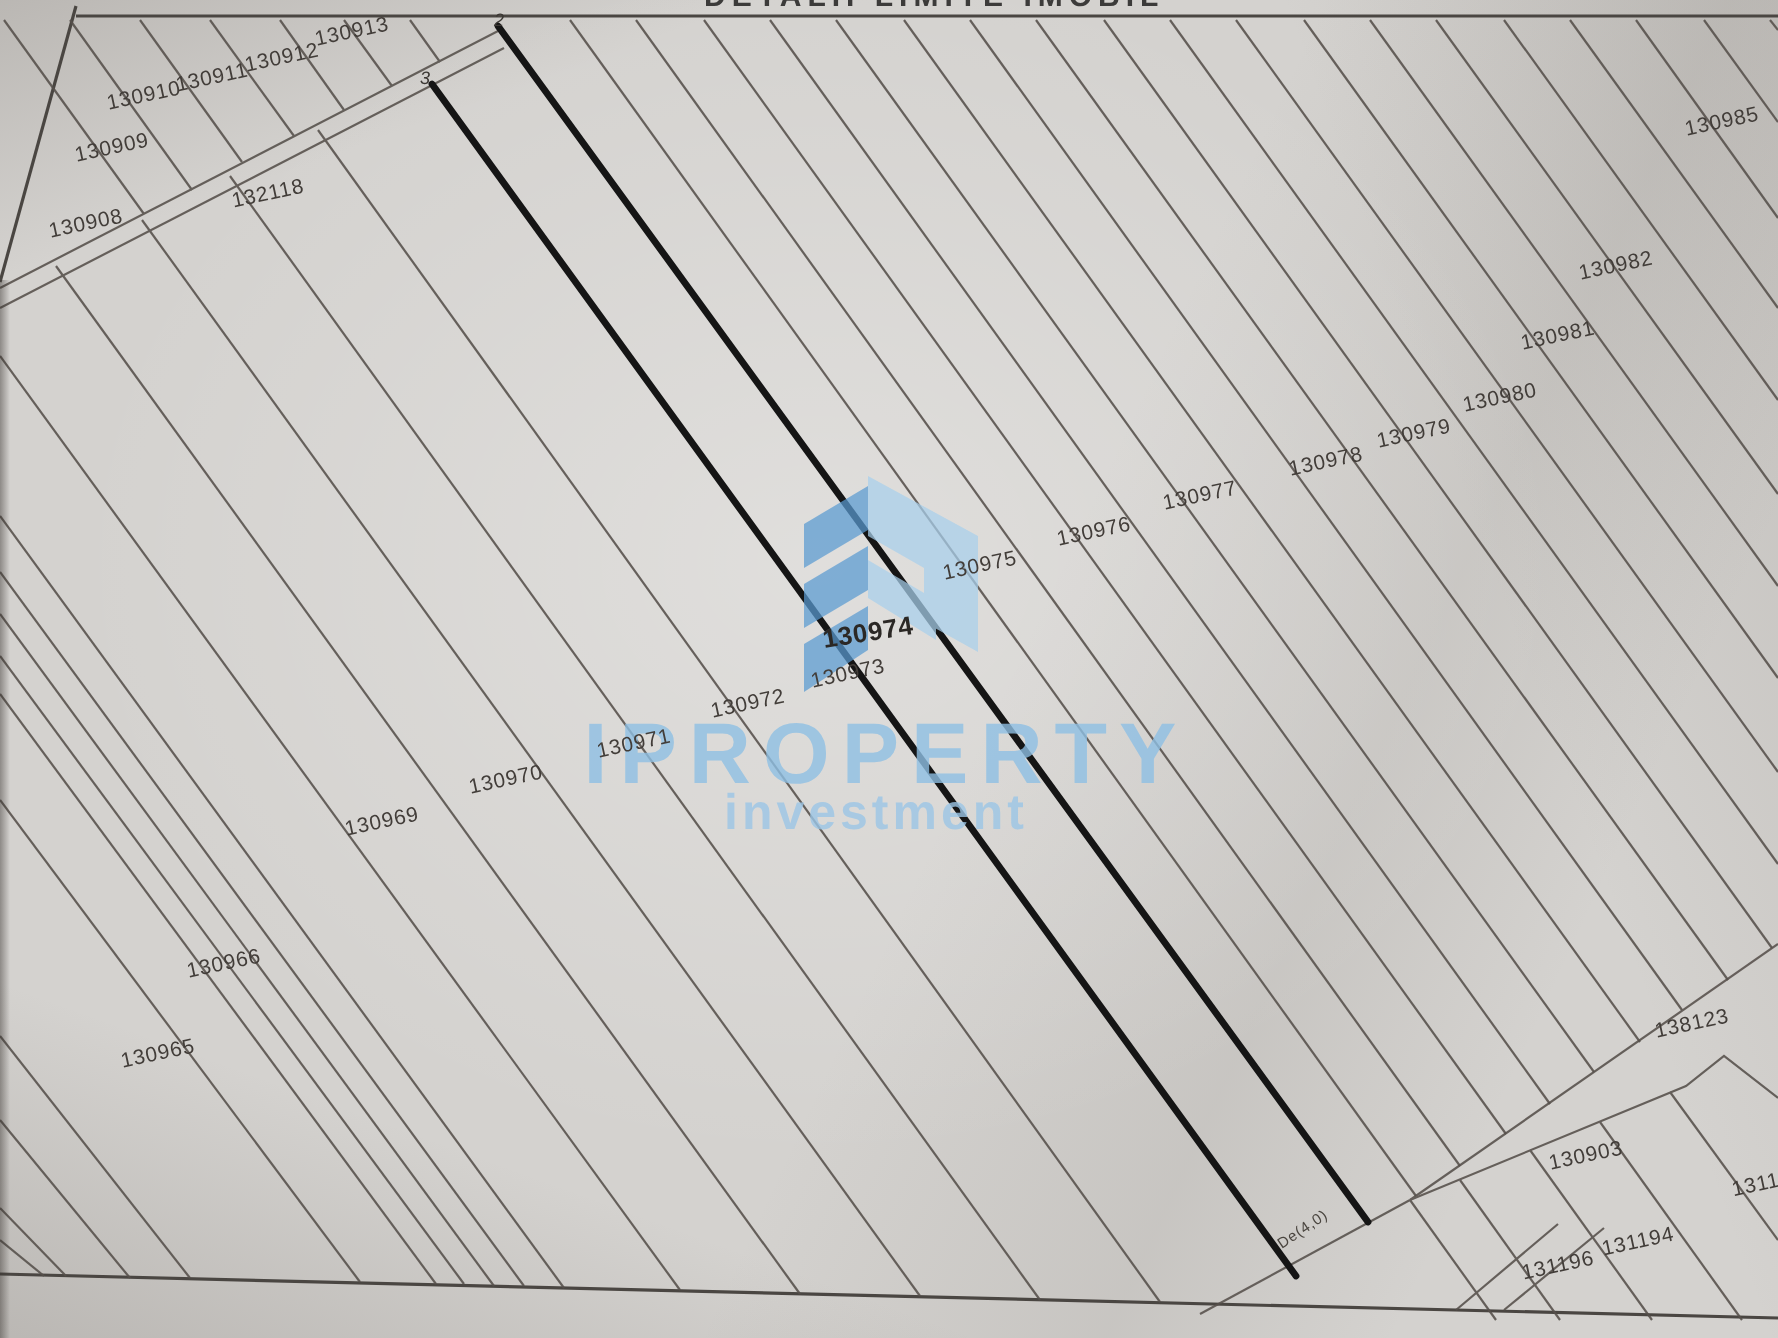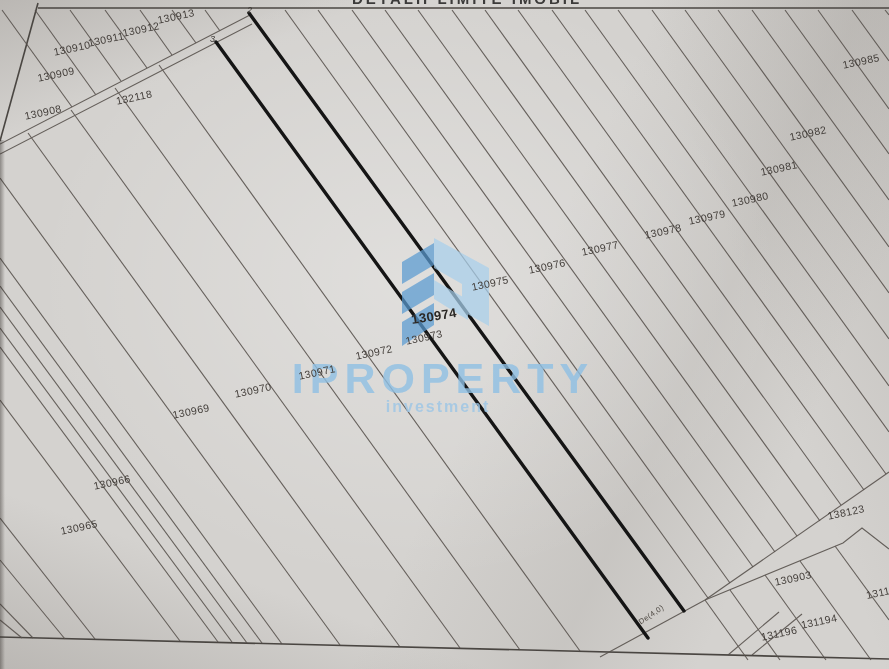--- a/index.html
+++ b/index.html
@@ -36,21 +36,21 @@
   }
   .watermark{position:absolute;left:0;top:16px;width:100%;height:100%;pointer-events:none;border-radius:25px;}
   .wm-logo{position:absolute;left:398px;top:219px;}
   .wm-brand{
     position:absolute;left:443px;top:362px;transform:translate(-50%,-50%);
     font-size:43px;font-weight:bold;letter-spacing:6px;color:#8fc0e4;opacity:.8;
     white-space:nowrap;
   }
   .wm-sub{
     position:absolute;left:438px;top:391px;transform:translate(-50%,-50%);
-    font-size:16px;font-weight:bold;letter-spacing:2px;color:#9cc6e6;opacity:.8;
+    font-size:25px;font-weight:bold;letter-spacing:2px;color:#9cc6e6;opacity:.8;
     white-space:nowrap;
   }
 </style>
 </head>
 <body>
 
 <div class="stage">
 
   <div class="header-strip">
     <span>DETALII LIMITE IMOBIL</span>

